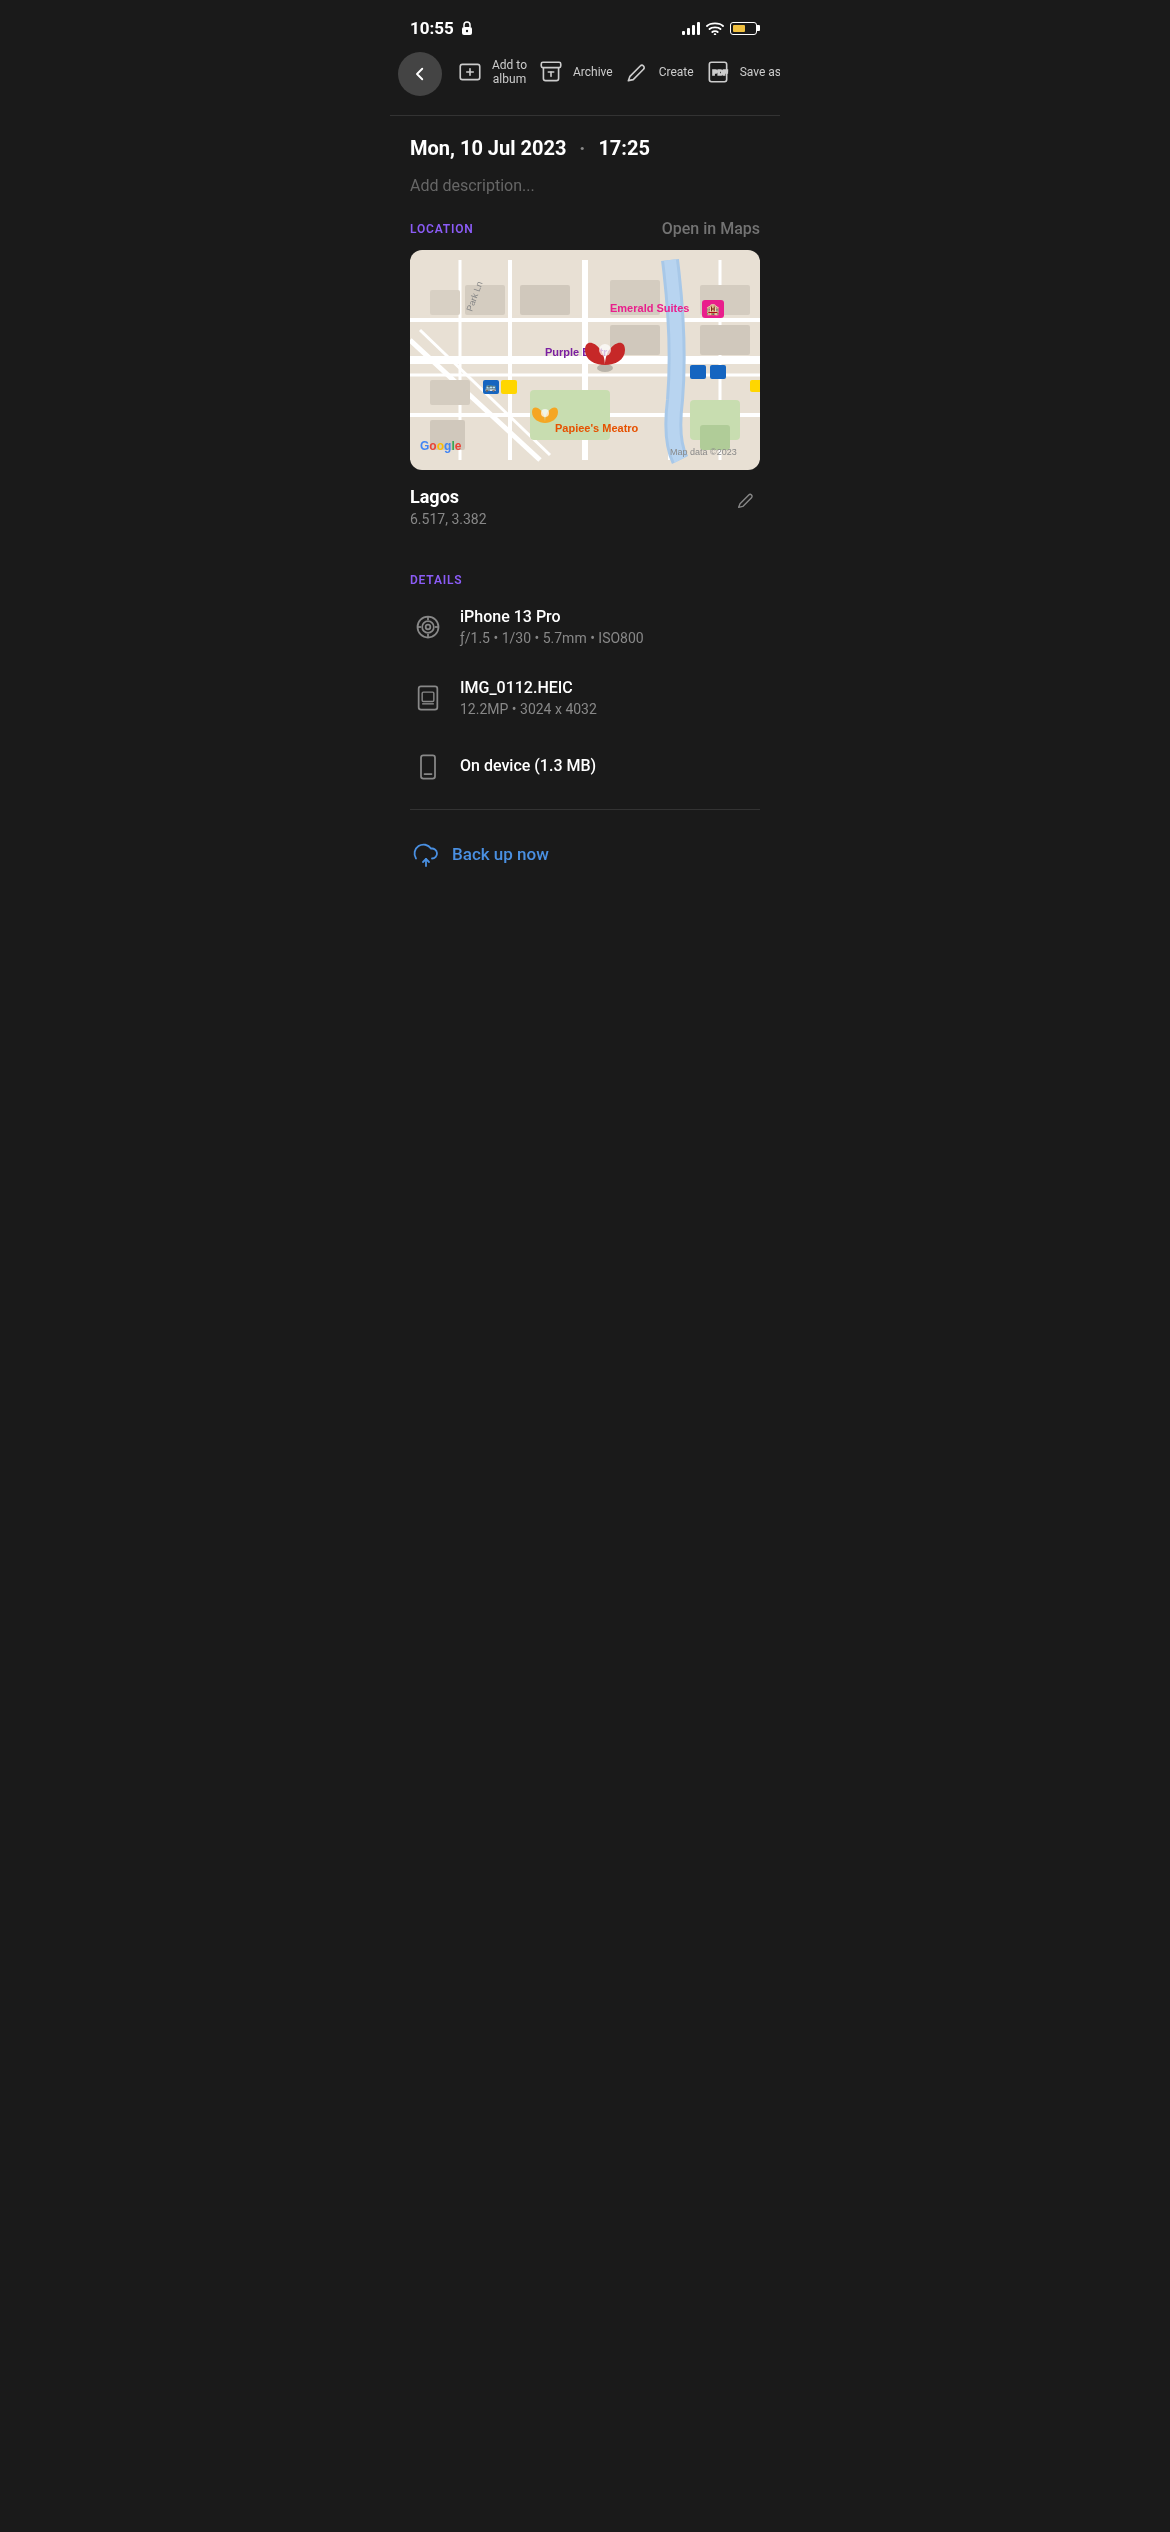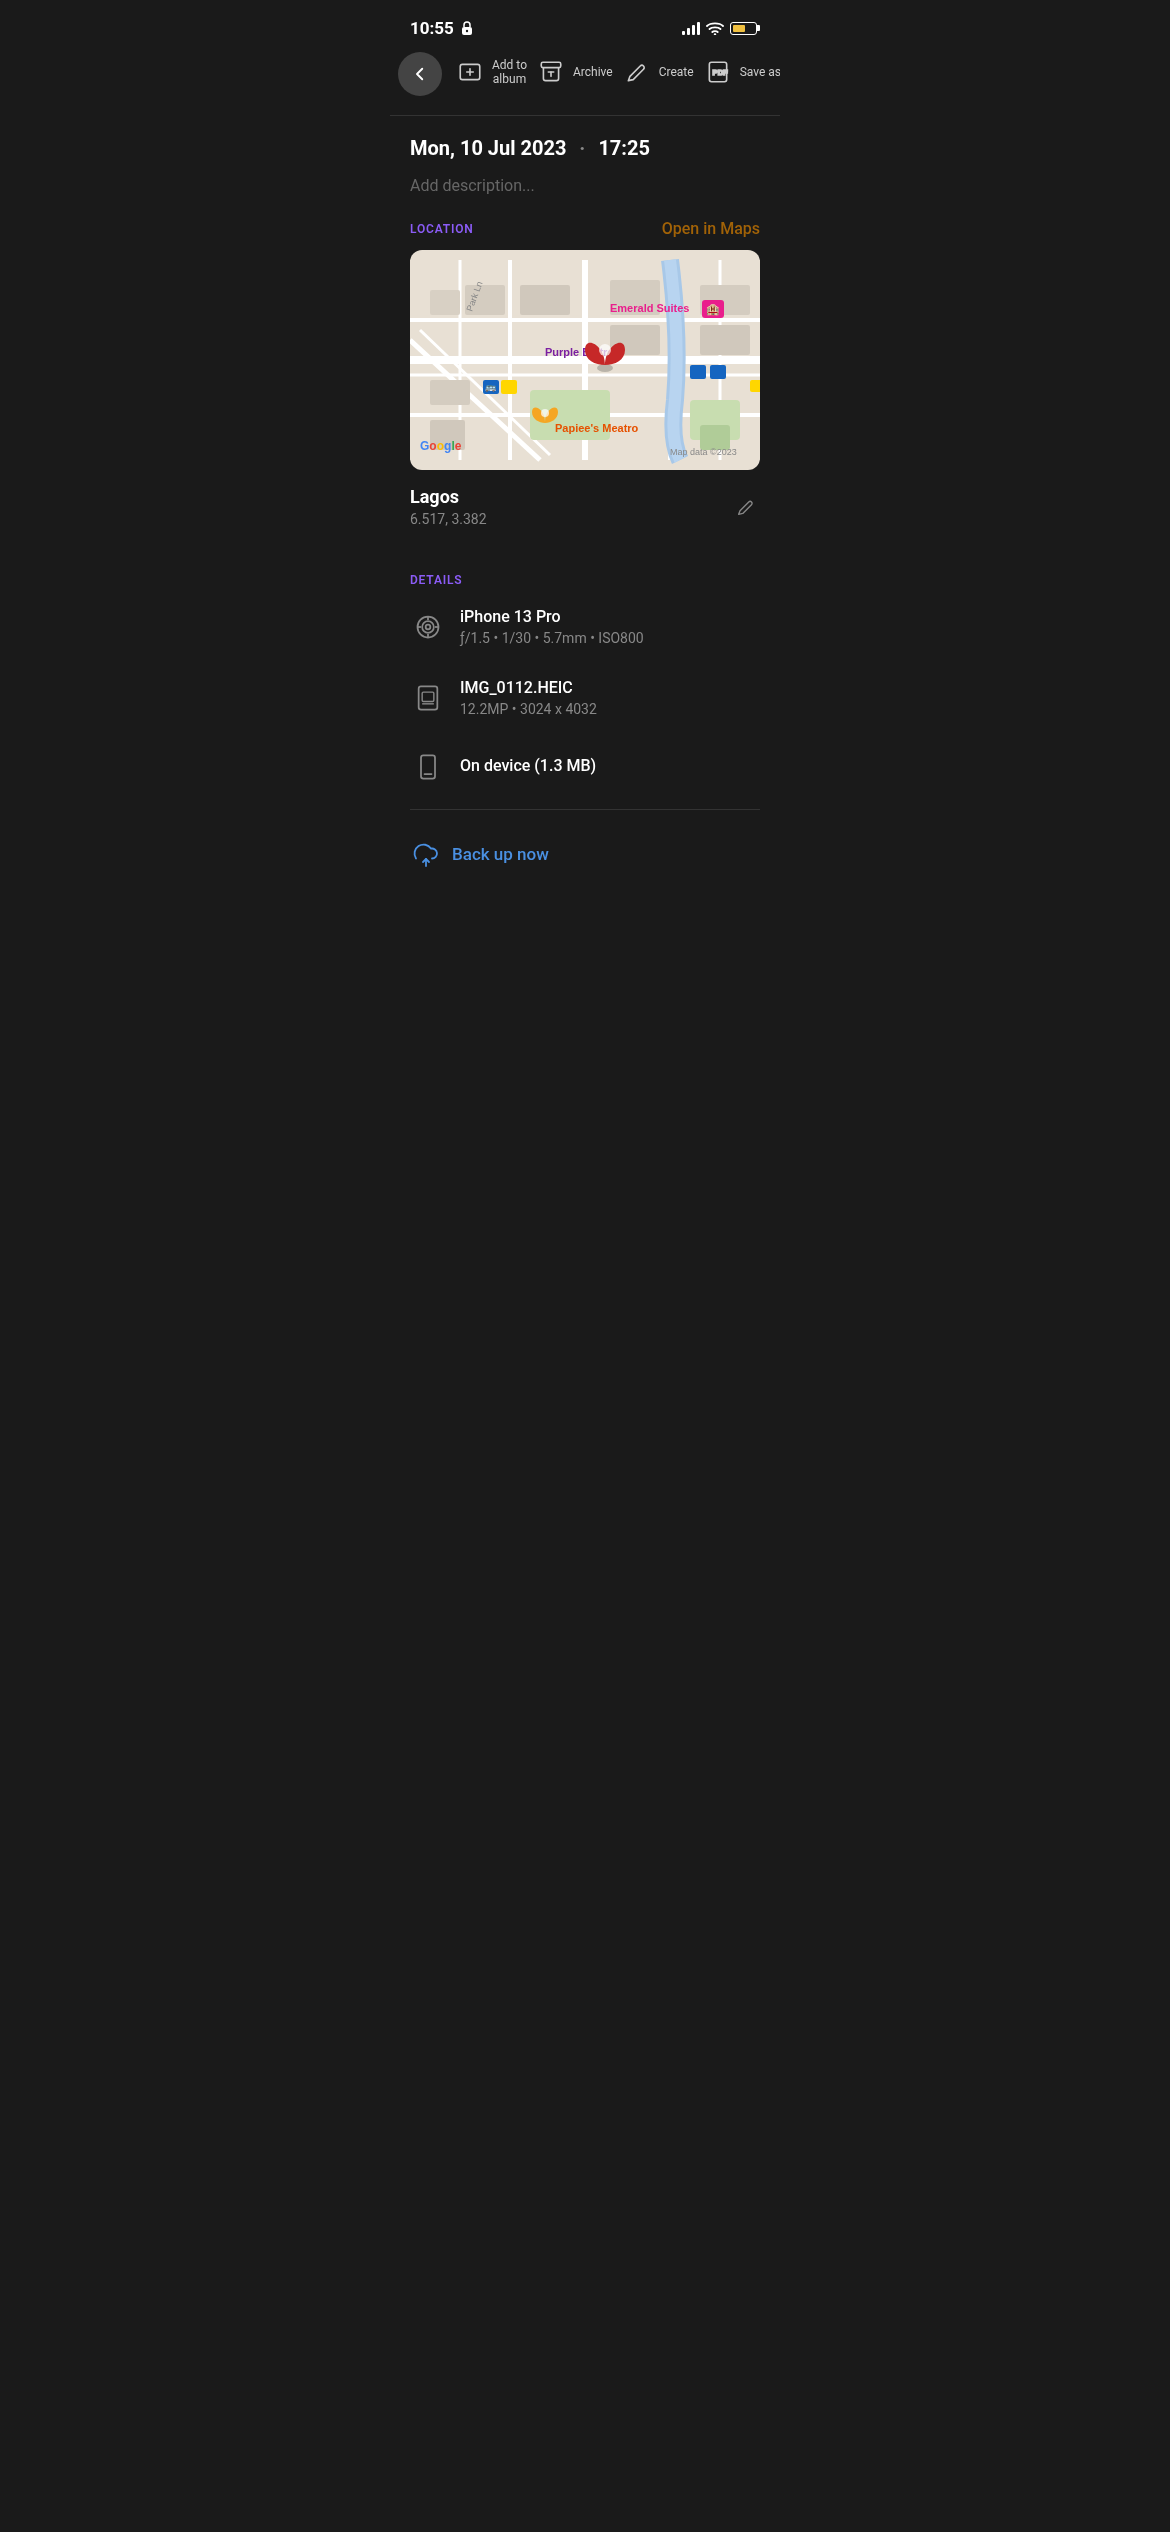--- a/index.html
+++ b/index.html
@@ -160,21 +160,21 @@
     }
     .section-label {
       font-size: 12px;
       font-weight: 600;
       color: #8b5cf6;
       letter-spacing: 0.8px;
       text-transform: uppercase;
     }
     .open-maps-link {
       font-size: 16px;
-      color: #a16207;
+      color: #737373;
       font-weight: 500;
     }
 
     
     .map-container {
       width: 100%;
       height: 220px;
       border-radius: 12px;
       overflow: hidden;
       margin-bottom: 16px;
@@ -183,21 +183,21 @@
     }
     .map-svg {
       width: 100%;
       height: 100%;
     }
 
     
     .location-row {
       display: flex;
       justify-content: space-between;
-      align-items: center;
+      align-items: flex-start;
       margin-bottom: 24px;
     }
     .location-name {
       font-size: 18px;
       font-weight: 700;
       color: #fff;
       margin-bottom: 4px;
     }
     .location-coords {
       font-size: 14px;

